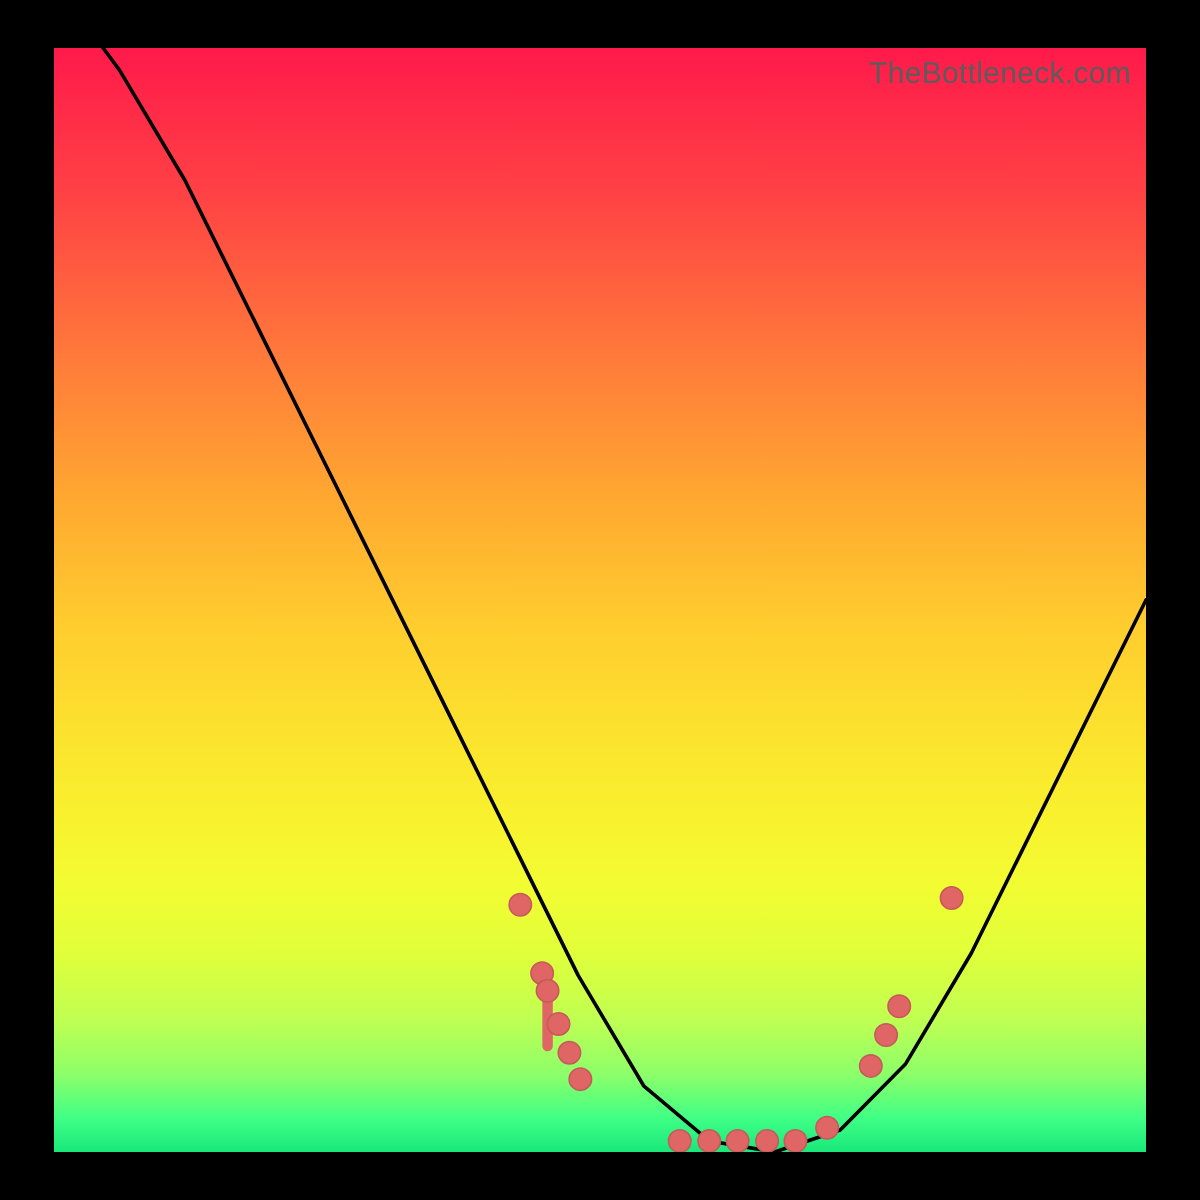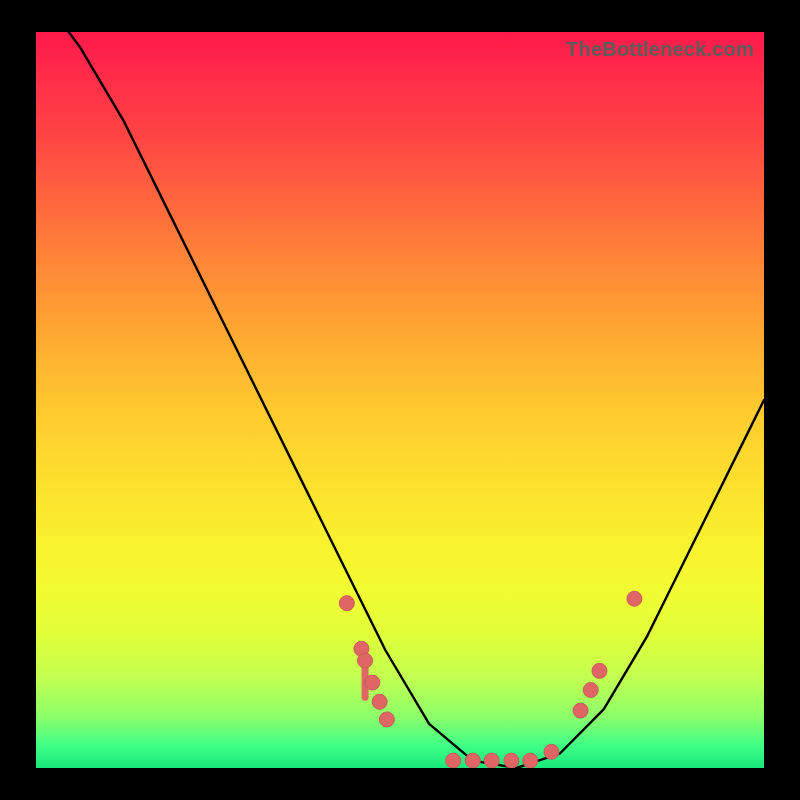--- a/index.html
+++ b/index.html
@@ -28,21 +28,21 @@
       #8cff6a 93%,
       #3fff86 97%,
       #18e77a 100%
     );
   }
   .attrib {
     position: absolute;
     top: 6px; right: 10px;
     font-family: Arial, Helvetica, sans-serif;
     font-size: 20px;
-    font-weight: 700;
+    font-weight: 400;
     color: #5c5c5c;
     letter-spacing: 0.2px;
   }
   svg.curve {
     position: absolute;
     left: 0; top: 0;
     width: 728px; height: 736px;
   }
 </style>
 </head>

